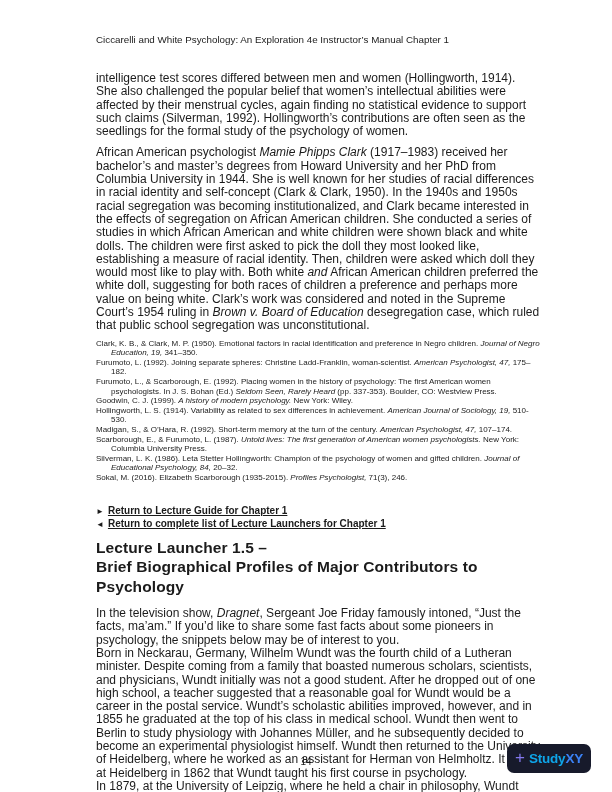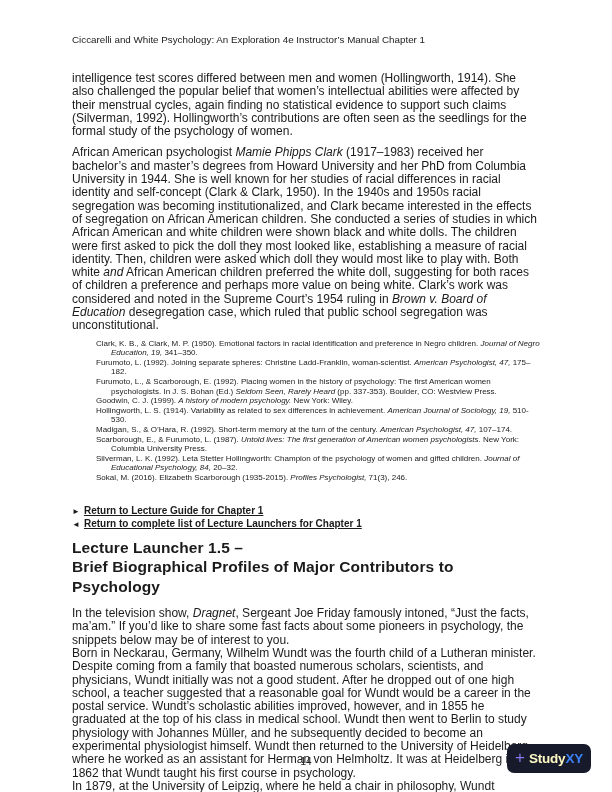--- a/index.html
+++ b/index.html
@@ -6,40 +6,40 @@
   body {
     width: 612px; height: 792px;
     background: #ffffff;
     font-family: "Liberation Sans", sans-serif;
     color: #1b1b1b;
     position: relative;
     overflow: hidden;
   }
   .page {
     position: absolute; inset: 0;
-    padding: 33px 72px 0 72px;
+    padding: 33px 72px 0 96px;
     box-sizing: border-box;
   }
   .doc-header {
     font-size: 9.8px;
     line-height: 13px;
     margin-bottom: 26px;
     white-space: nowrap;
   }
   p.body {
     font-size: 12px;
     line-height: 13.3px;
     margin: 0 0 8px 0;
     text-align: left;
   }
   p.body.no-after { margin-bottom: 0; }
   .b { font-weight: normal; }
   .i { font-style: italic; }
   .refs {
-    margin: 6px 0 0 24px;
+    margin: 6px 0 0 0;
     font-size: 8px;
     line-height: 9.6px;
   }
   .refs .ref {
     margin: 0;
     padding-left: 15px;
     text-indent: -15px;
   }
   .nav { margin-top: 22px; }
   .nav-link {
@@ -101,42 +101,42 @@
     line-height: 1;
     margin-right: 4px;
     transform: translateY(-1px);
   }
   .logo .lname, .logo .lxy {
     font-size: 13.5px;
     font-weight: bold;
     letter-spacing: -0.2px;
     line-height: 1;
   }
-  .logo .lname { color: #fef9c3; }
+  .logo .lname { color: #0ea5e9; }
 </style>
 </head>
 <body>
 
 <div class="page">
 
   <div class="doc-header">Ciccarelli and White Psychology: An Exploration 4e Instructor’s Manual Chapter 1</div>
 
   <p class="body"><span>intelligence test scores differed between men and women (Hollingworth, 1914). She also challenged the popular belief that women’s intellectual abilities were affected by their menstrual cycles, again finding no statistical evidence to support such claims (Silverman, 1992). Hollingworth’s contributions are often seen as the seedlings for the formal study of the psychology of women.</span></p>
 
   <p class="body no-after"><span>African American psychologist </span><span class="b i">Mamie Phipps Clark</span><span> (1917–1983) received her bachelor’s and master’s degrees from Howard University and her PhD from Columbia University in 1944. She is well known for her studies of racial differences in racial identity and self-concept (Clark &amp; Clark, 1950). In the 1940s and 1950s racial segregation was becoming institutionalized, and Clark became interested in the effects of segregation on African American children. She conducted a series of studies in which African American and white children were shown black and white dolls. The children were first asked to pick the doll they most looked like, establishing a measure of racial identity. Then, children were asked which doll they would most like to play with. Both white </span><span class="i">and</span><span> African American children preferred the white doll, suggesting for both races of children a preference and perhaps more value on being white. Clark’s work was considered and noted in the Supreme Court’s 1954 ruling in </span><span class="i">Brown v. Board of Education</span><span> desegregation case, which ruled that public school segregation was unconstitutional.</span></p>
 
   <div class="refs">
       <p class="ref"><span>Clark, K. B., &amp; Clark, M. P. (1950). Emotional factors in racial identification and preference in Negro children. </span><span class="i">Journal of Negro Education, 19,</span><span> 341–350.</span></p>
       <p class="ref"><span>Furumoto, L. (1992). Joining separate spheres: Christine Ladd-Franklin, woman-scientist. </span><span class="i">American Psychologist, 47,</span><span> 175–182.</span></p>
       <p class="ref"><span>Furumoto, L., &amp; Scarborough, E. (1992). Placing women in the history of psychology: The first American women psychologists. In J. S. Bohan (Ed.) </span><span class="i">Seldom Seen, Rarely Heard</span><span> (pp. 337-353). Boulder, CO: Westview Press.</span></p>
       <p class="ref"><span>Goodwin, C. J. (1999). </span><span class="i">A history of modern psychology.</span><span> New York: Wiley.</span></p>
       <p class="ref"><span>Hollingworth, L. S. (1914). Variability as related to sex differences in achievement. </span><span class="i">American Journal of Sociology, 19,</span><span> 510-530.</span></p>
       <p class="ref"><span>Madigan, S., &amp; O’Hara, R. (1992). Short-term memory at the turn of the century. </span><span class="i">American Psychologist, 47,</span><span> 107–174.</span></p>
       <p class="ref"><span>Scarborough, E., &amp; Furumoto, L. (1987). </span><span class="i">Untold lives: The first generation of American women psychologists.</span><span> New York: Columbia University Press.</span></p>
-      <p class="ref"><span>Silverman, L. K. (1992). Leta Stetter Hollingworth: Champion of the psychology of women and gifted children. </span><span class="i">Journal of Educational Psychology, 84,</span><span> 20–32.</span></p>
+      <p class="ref"><span>Silverman, L. K. (1986). Leta Stetter Hollingworth: Champion of the psychology of women and gifted children. </span><span class="i">Journal of Educational Psychology, 84,</span><span> 20–32.</span></p>
       <p class="ref"><span>Sokal, M. (2016). Elizabeth Scarborough (1935-2015). </span><span class="i">Profiles Psychologist,</span><span> 71(3), 246.</span></p>
     </div>
 
   <div class="nav">
     <a class="nav-link">
       <span class="arrow">►</span><span>Return to Lecture Guide for Chapter 1</span>
     </a>
     <a class="nav-link">
       <span class="arrow">◄</span><span>Return to complete list of Lecture Launchers for Chapter 1</span>
     </a>

